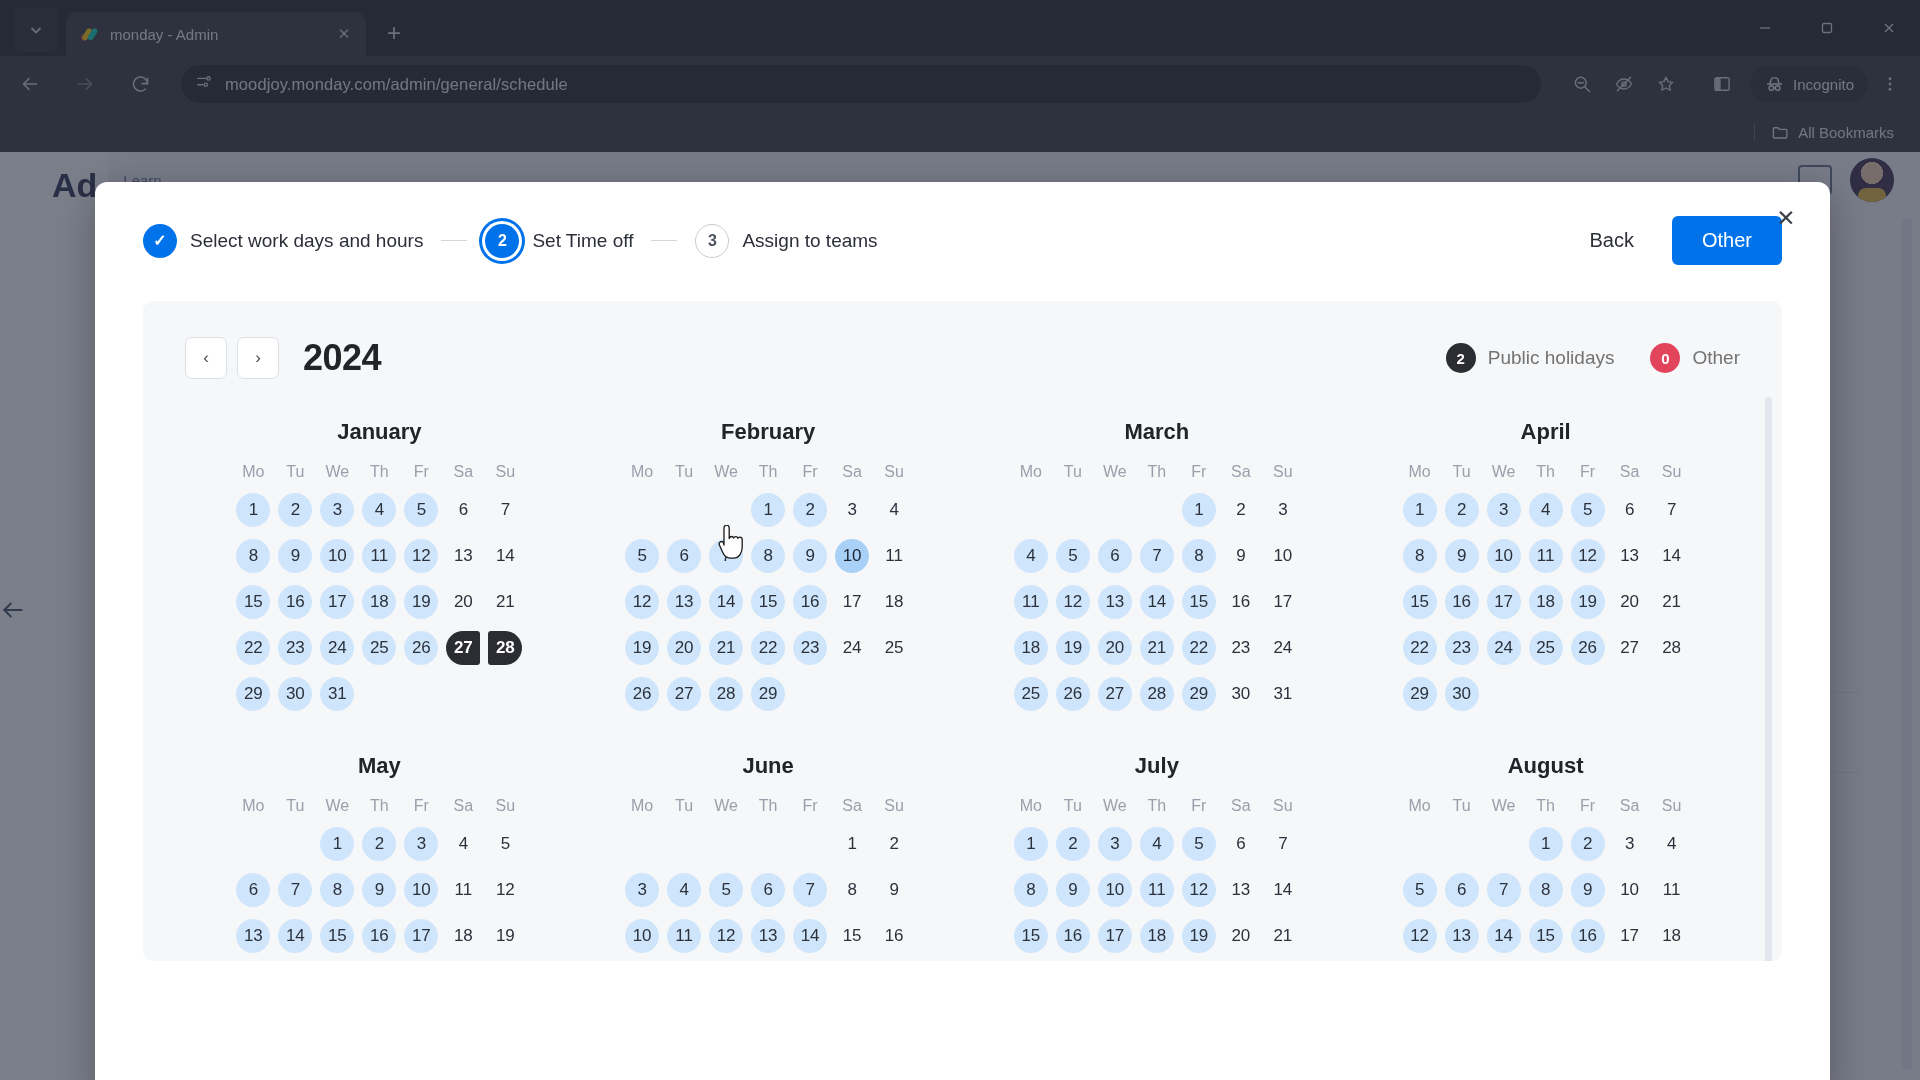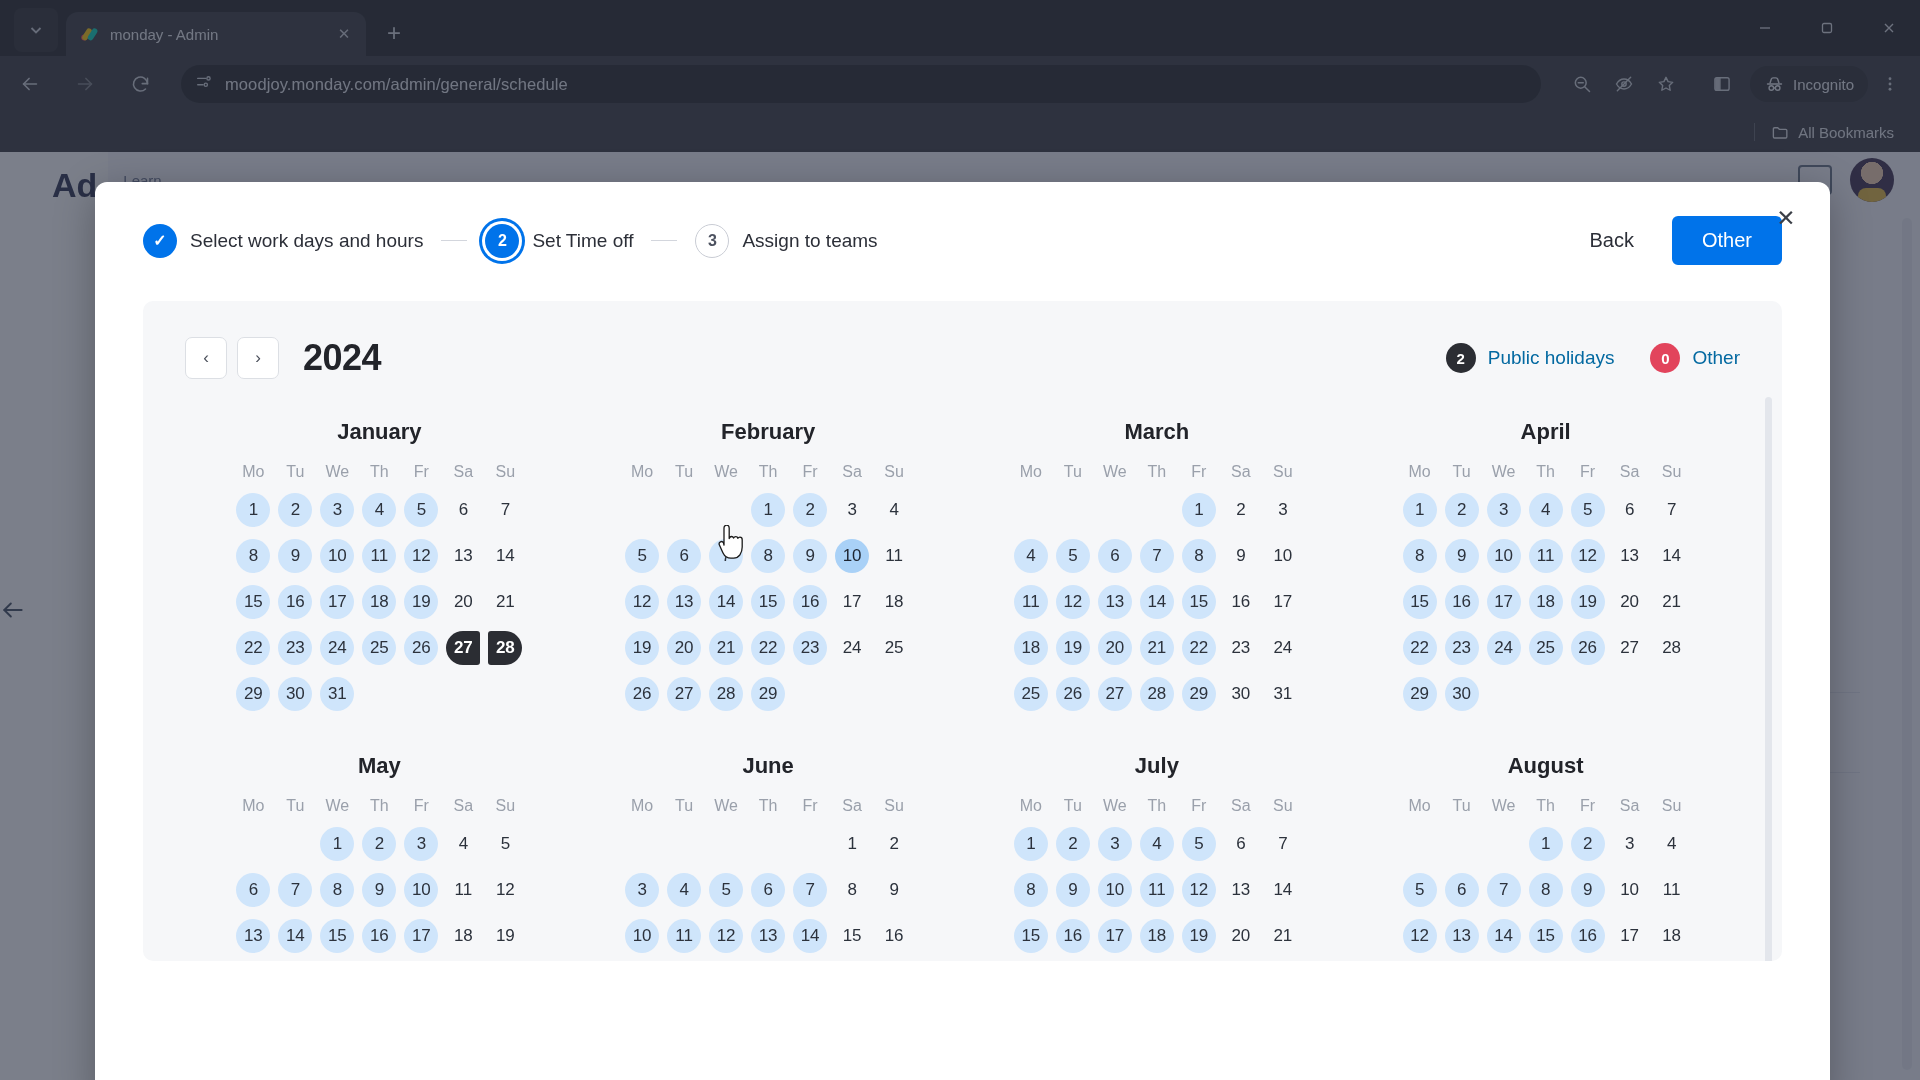--- a/index.html
+++ b/index.html
@@ -183,21 +183,21 @@
     color: #4a4f5a; font-size: 17px;
   }
   .yr-label { font-size: 36px; font-weight: 700; color: #22242a; margin-left: 24px; letter-spacing: -.5px; }
   .legend { margin-left: auto; display: flex; align-items: center; gap: 36px; }
   .leg { display: flex; align-items: center; gap: 12px; }
   .leg-bub {
     width: 30px; height: 30px; border-radius: 50%; color: #fff;
     display: flex; align-items: center; justify-content: center;
     font-size: 15px; font-weight: 700;
   }
-  .leg-txt { font-size: 19px; color: #0369a1; }
+  .leg-txt { font-size: 19px; color: #737373; }
 
   .months {
     display: grid; grid-template-columns: repeat(4, 1fr);
     row-gap: 38px; padding: 40px 42px 0 42px;
   }
   .month { display: flex; flex-direction: column; align-items: center; }
   .month-name { font-size: 22px; font-weight: 700; color: #22242a; margin-bottom: 14px; }
   .dow-row, .wk-row { display: grid; grid-template-columns: repeat(7, 42px); }
   .dow {
     height: 26px; display: flex; align-items: center; justify-content: center;

